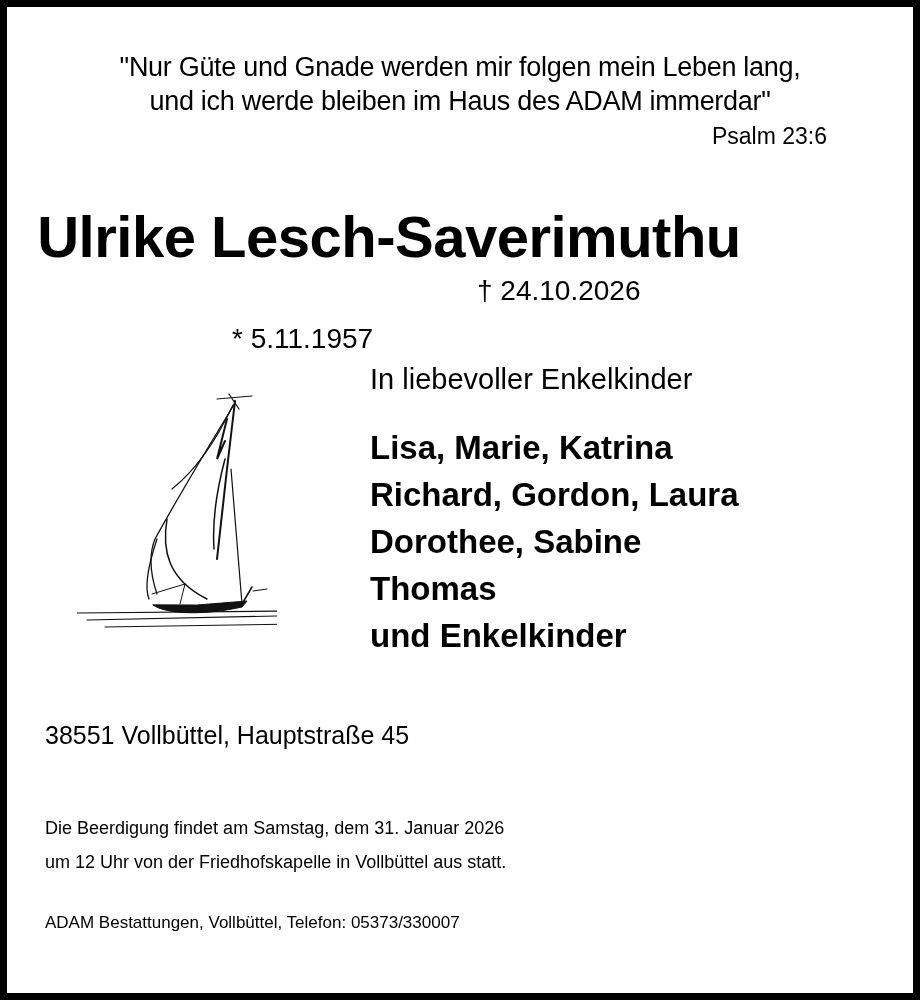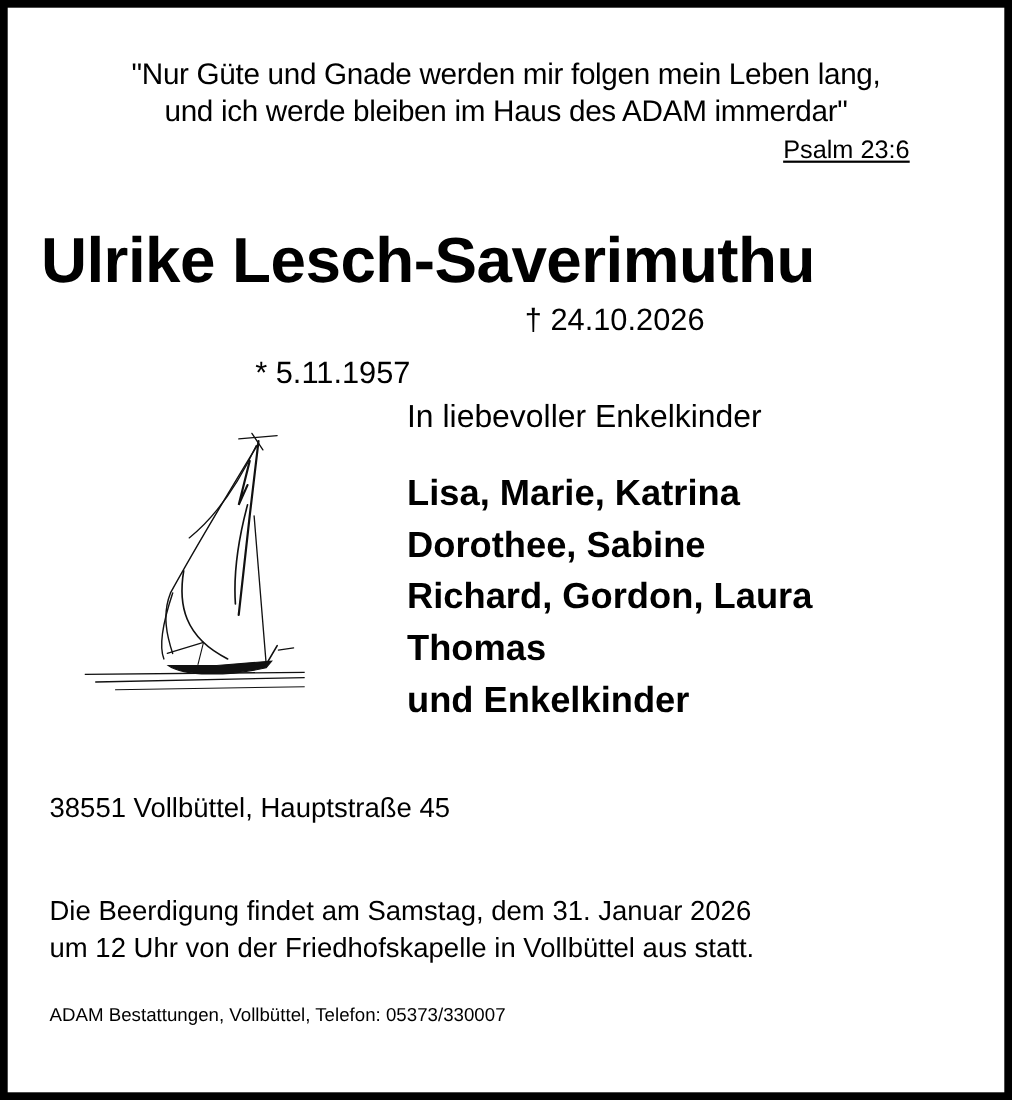--- a/index.html
+++ b/index.html
@@ -4,32 +4,32 @@
 <style>
   html, body { margin: 0; padding: 0; background: #000; }
   body { width: 920px; height: 1000px; position: relative; overflow: hidden; }
   .frame {
     position: absolute; left: 7px; top: 7px; width: 906px; height: 986px;
     background: #fff; color: #000;
     font-family: "Liberation Sans", sans-serif;
   }
   .quote { position: absolute; left: 0; width: 906px; top: 43px; text-align: center;
     font-size: 27px; line-height: 34px; letter-spacing: -0.3px; }
-  .psalm { position: absolute; right: 86px; top: 116px; font-size: 23px; text-decoration: underline; }
+  .psalm { position: absolute; right: 86px; top: 116px; font-size: 23px; }
   .name { position: absolute; left: 0; width: 764px; top: 196px; text-align: center;
     font-size: 58px; font-weight: bold; letter-spacing: -0.5px; }
   .dates { position: absolute; top: 268px; font-size: 28px; }
   .born { left: 225px; margin-top: 48px; }
   .died { left: 470px; }
   .memory { position: absolute; left: 363px; top: 356px; font-size: 29px; }
   .family { position: absolute; left: 363px; top: 417px; font-size: 33px; font-weight: bold; line-height: 47px; }
   .family div { white-space: nowrap; }
   .boat { position: absolute; left: 70px; top: 372px; width: 200px; height: 250px; }
   .address { position: absolute; left: 38px; top: 714px; font-size: 25px; }
-  .funeral { position: absolute; left: 38px; top: 804px; font-size: 25px; line-height: 34px; }
+  .funeral { position: absolute; left: 38px; top: 804px; font-size: 18px; line-height: 34px; }
   .undertaker { position: absolute; left: 38px; top: 906px; font-size: 17px; }
 </style>
 </head>
 <body>
 
 <div class="frame">
   <div class="quote">
     <div>"Nur Güte und Gnade werden mir folgen mein Leben lang,</div>
     <div>und ich werde bleiben im Haus des ADAM immerdar"</div>
   </div>
@@ -56,22 +56,22 @@
     <line x1="165" y1="225" x2="175" y2="208" stroke-width="1.5"></line>
     <line x1="176" y1="212" x2="190" y2="210" stroke-width="1"></line>
     <line x1="0" y1="234" x2="225" y2="232" stroke-width="1.2"></line>
     <line x1="10" y1="241" x2="200" y2="237" stroke-width="1.2"></line>
     <line x1="28" y1="248" x2="220" y2="245" stroke-width="1"></line>
   </svg>
 
   <div class="memory">In liebevoller Enkelkinder</div>
   <div class="family">
     <div>Lisa, Marie, Katrina</div>
+    <div>Richard, Gordon, Laura</div>
     <div>Dorothee, Sabine</div>
-    <div>Richard, Gordon, Laura</div>
     <div>Thomas</div>
     <div>und Enkelkinder</div>
   </div>
 
   <div class="address">38551 Vollbüttel, Hauptstraße 45</div>
   <div class="funeral">
     <div>Die Beerdigung findet am Samstag, dem 31. Januar 2026</div>
     <div>um 12 Uhr von der Friedhofskapelle in Vollbüttel aus statt.</div>
   </div>
   <div class="undertaker">ADAM Bestattungen, Vollbüttel, Telefon: 05373/330007</div>

